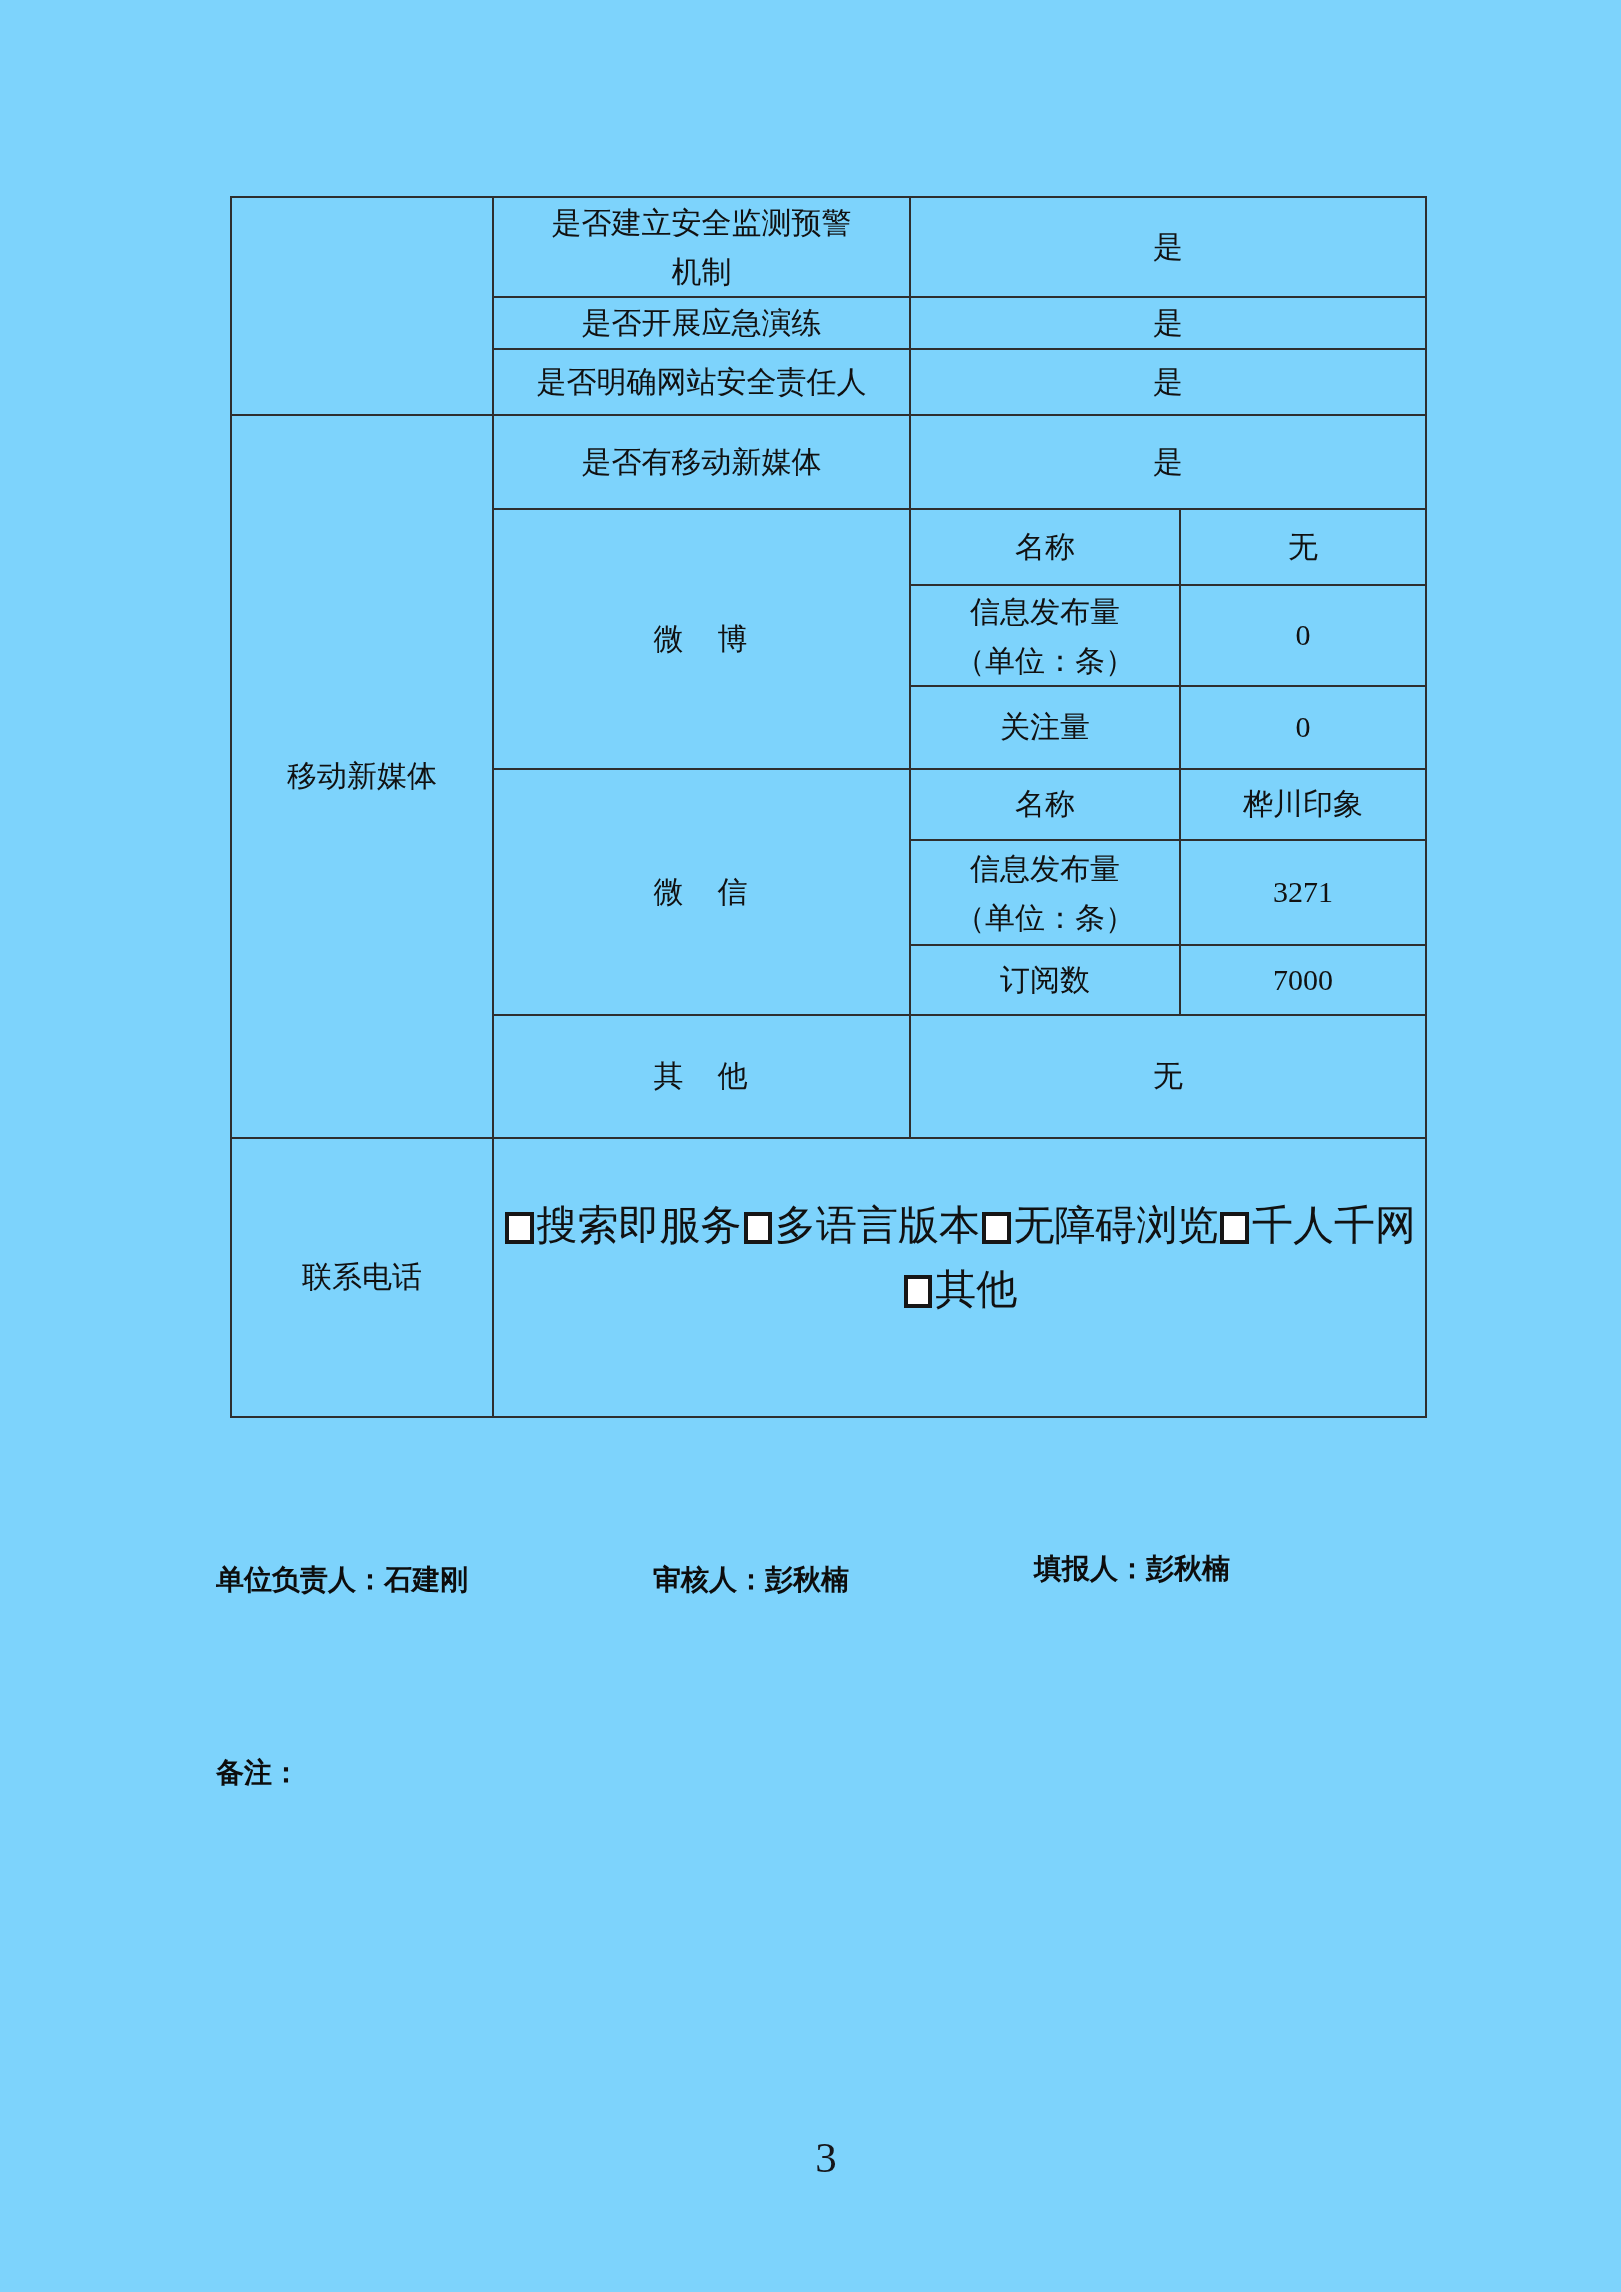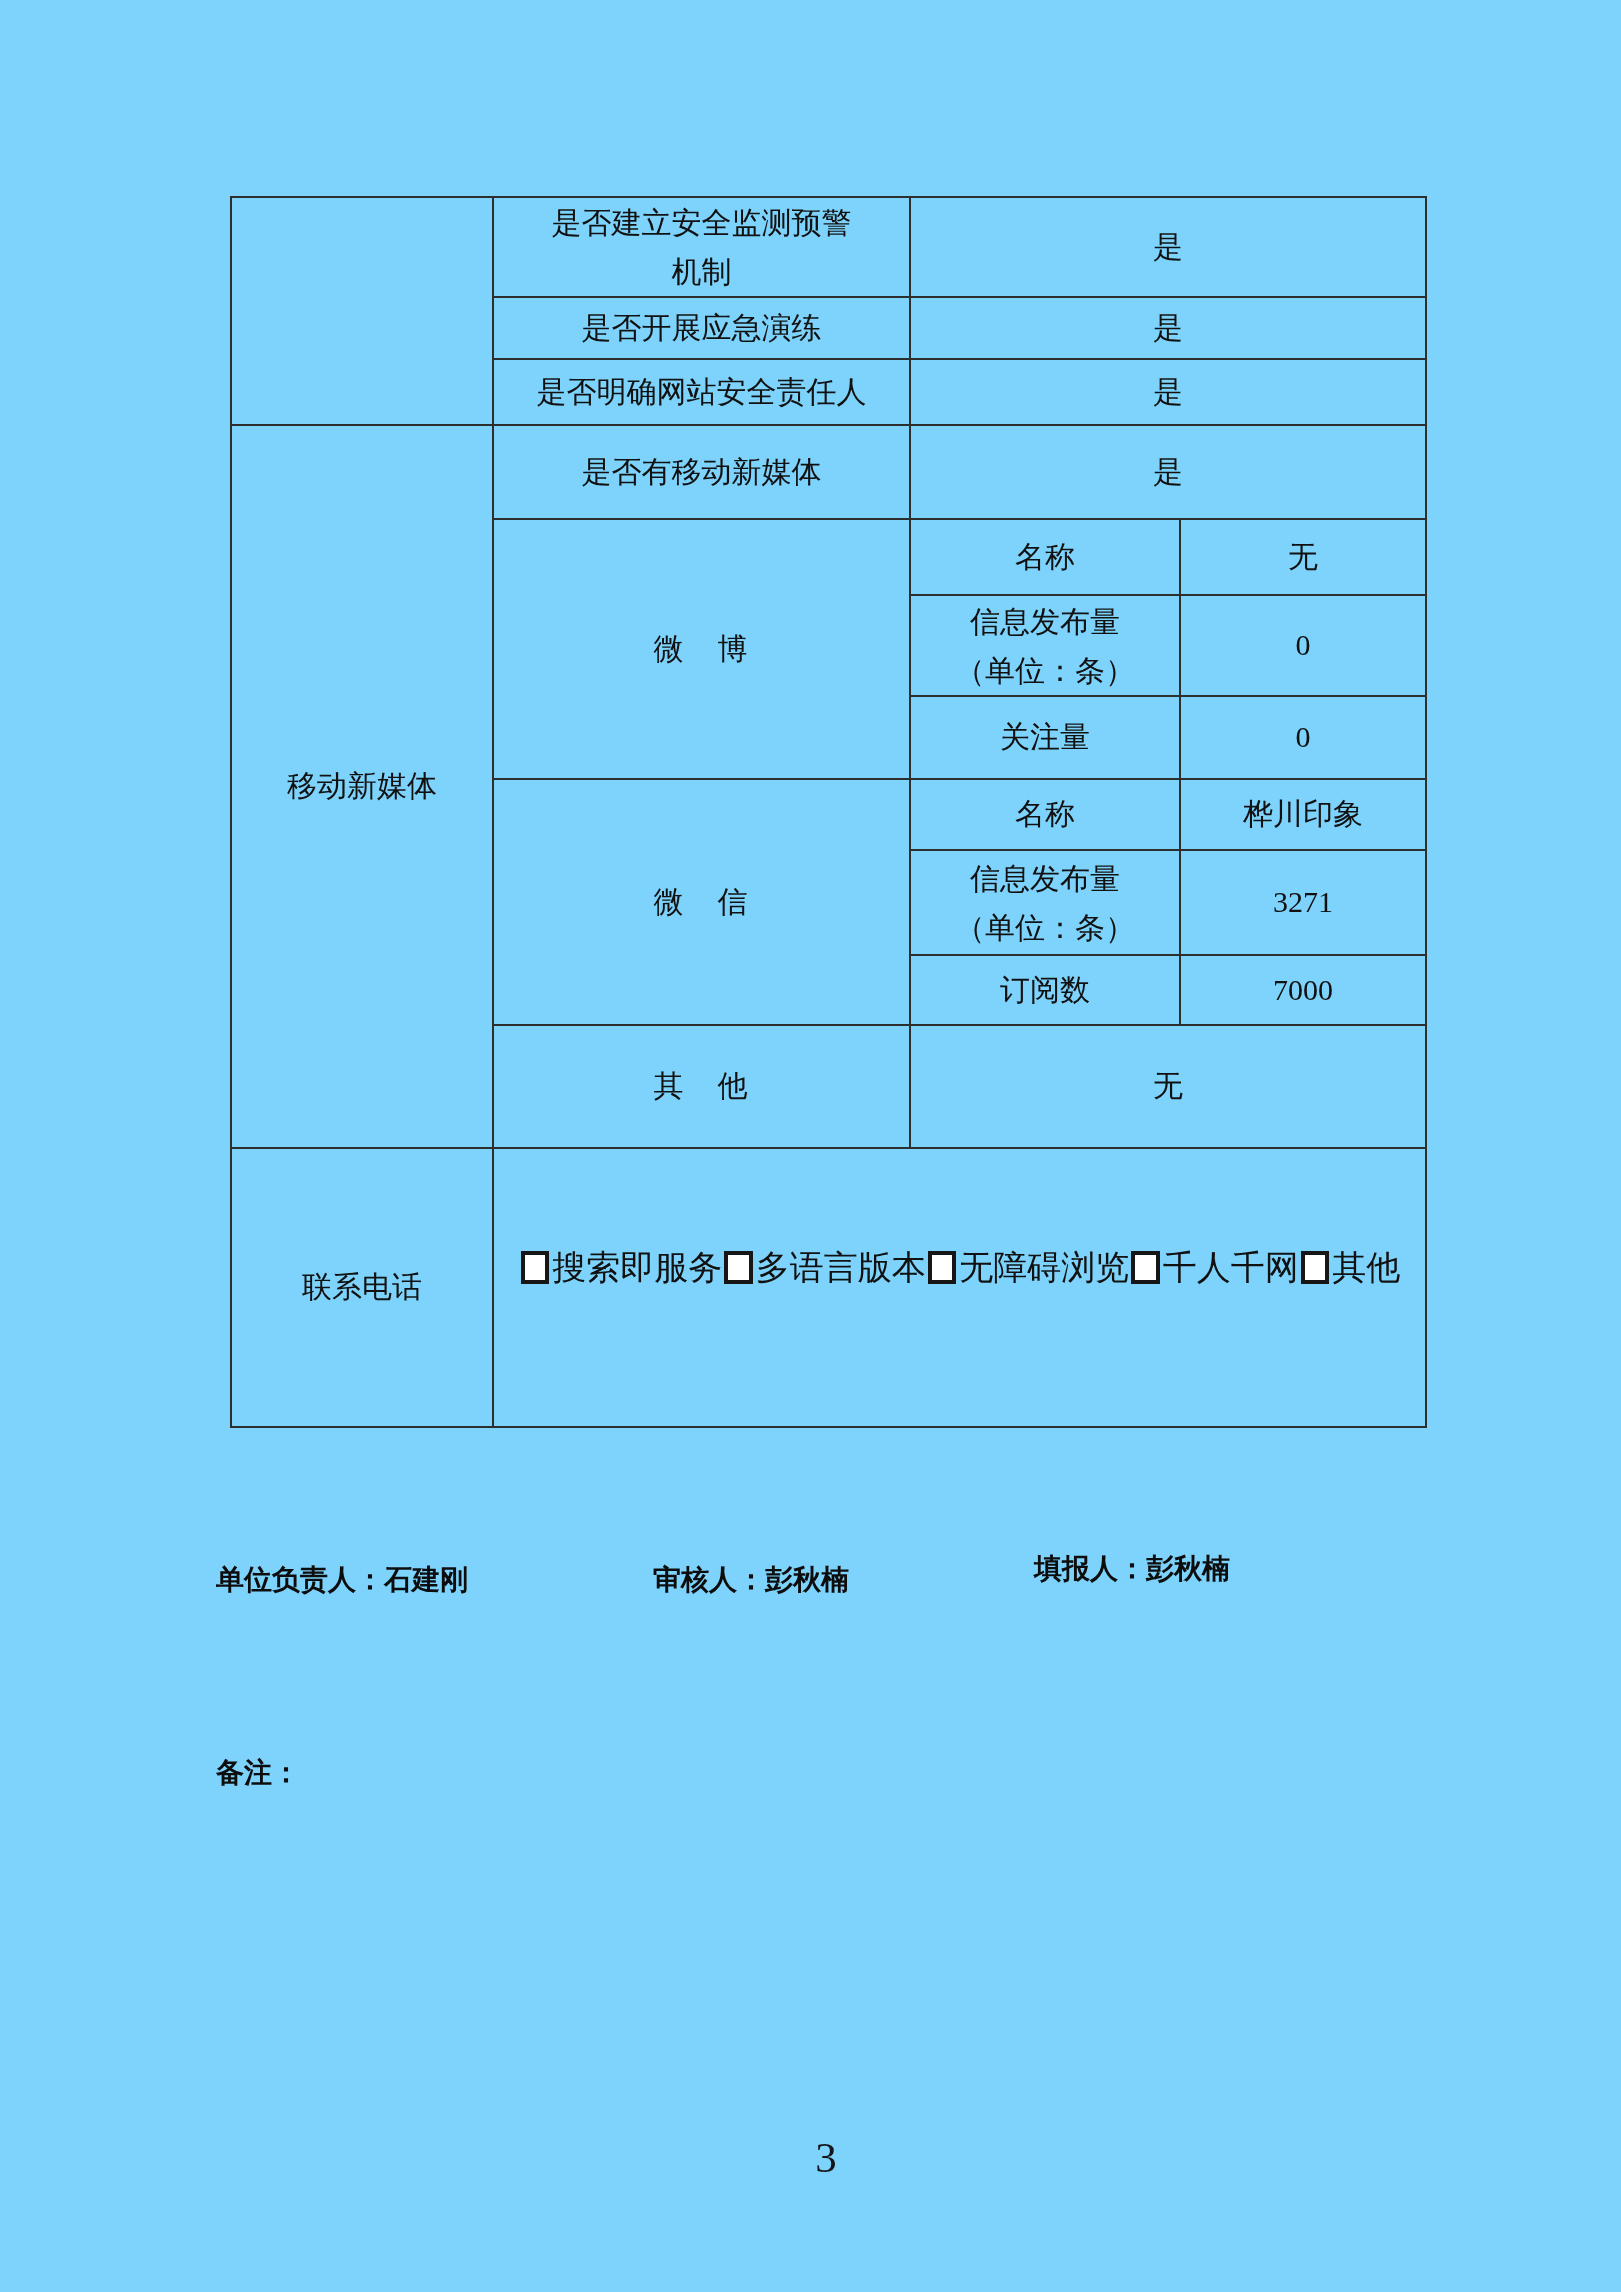--- a/index.html
+++ b/index.html
@@ -27,21 +27,21 @@
     line-height:1.55;
     padding:0;
     overflow:hidden;
   }
   tr.section-start td { border-top-width:2.9px; }
   .qline { display:block; line-height:49px; }
   .num { font-size:37px; }
   .media-label { letter-spacing:2px; }
   .innov-cell { padding-bottom:39px !important; }
   .opt { white-space:nowrap; }
-  .opt-label { font-size:34px; }
+  .opt-label { font-size:41px; }
   .cb {
     display:inline-block;
     width:20.6px; height:24.5px;
     border:4.9px solid #161616;
     margin:0 2.9px 0 2px;
     vertical-align:-4.9px;
     background:#ffffff;
   }
   .footer-item {
     position:absolute;
@@ -74,21 +74,21 @@
 
     <tbody>
         <tr style="height:98px">
       <td rowspan="3"></td>
       <td>
         <span class="qline">是否建立安全监测预警</span>
         <span class="qline">机制</span>
       </td>
       <td colspan="2">是</td>
     </tr>
-    <tr style="height:62px">
+    <tr style="height:52px">
       <td>是否开展应急演练</td>
       <td colspan="2">是</td>
     </tr>
     <tr style="height:66px">
       <td>是否明确网站安全责任人</td>
       <td colspan="2">是</td>
     </tr>
 
     <tr class="section-start" style="height:94px">
       <td rowspan="8">移动新媒体</td>

